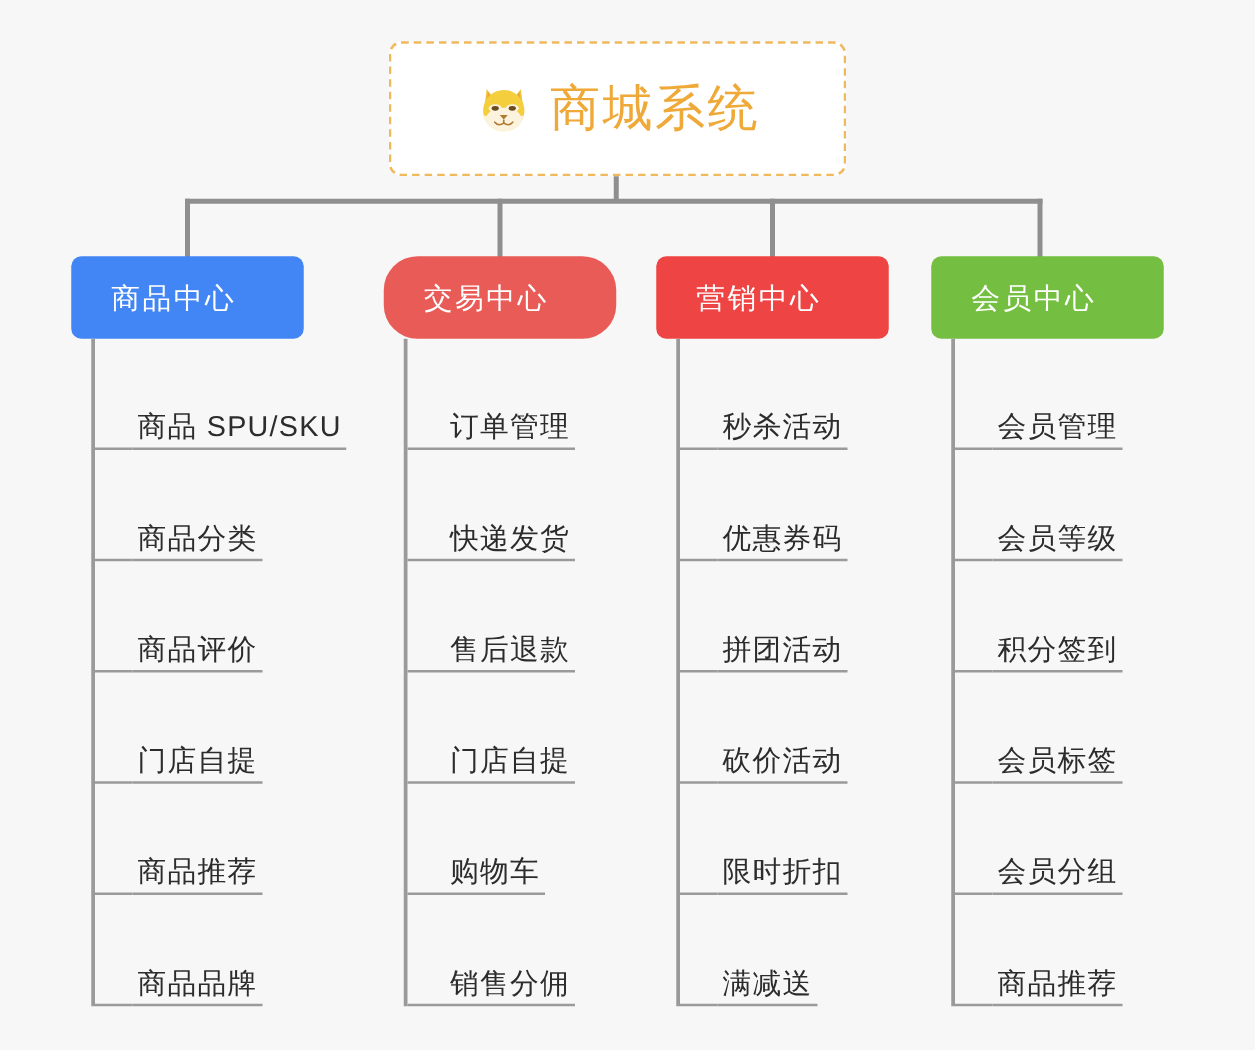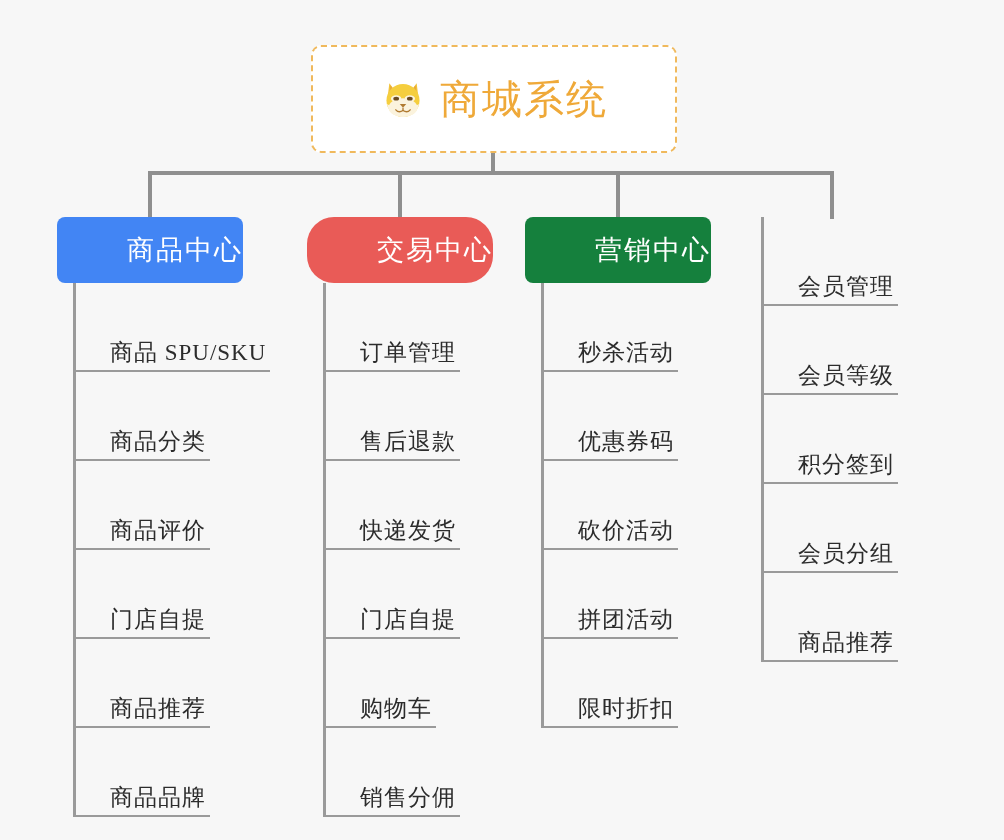--- a/index.html
+++ b/index.html
@@ -12,21 +12,20 @@
     background: #f7f7f7;
     font-family: "Liberation Sans", "DejaVu Sans", sans-serif;
     overflow: hidden;
     position: relative;
   }
 
   #canvas {
     position: relative;
     width: 1004px;
     height: 807px;
-    margin-top: 12px;
   }
 
   
   .root-node {
     position: absolute;
     left: 311px;
     top: 33px;
     width: 366px;
     height: 108px;
     box-sizing: border-box;
@@ -81,43 +80,43 @@
     position: absolute;
     top: 205px;
     width: 186px;
   }
 
   .cat-box {
     height: 66px;
     border-radius: 8px;
     display: flex;
     align-items: center;
-    justify-content: flex-end;
+    justify-content: flex-start;
     color: #ffffff;
-    font-size: 27px;
+    font-size: 23px;
     letter-spacing: 2px;
     box-sizing: border-box;
+    padding-left: 32px;
   }
 
   
   .leaf-list {
     position: relative;
     margin-top: 0;
     padding-top: 0;
     margin-left: 16px;
     border-left: 3px solid #9a9a9a;
   }
   .leaf-item {
     height: 89px;
     position: relative;
     display: flex;
     align-items: flex-end;
     justify-content: flex-start;
     box-sizing: border-box;
-    font-family: Liberation Serif, serif;
   }
   .leaf-label {
     display: inline-block;
     margin-left: 30px;
     padding: 0 4px 5px 4px;
     font-size: 23px;
     line-height: 1.05;
     color: #2c2c2c;
     white-space: nowrap;
     border-bottom: 2px solid #9a9a9a;
@@ -195,72 +194,81 @@
 
   <div class="column" style="left:307px">
     <div class="cat-box" style="background: rgb(233, 91, 87); border-radius: 27px;">
       <span>交易中心</span>
     </div>
     <div class="leaf-list" style="border-left-color: rgb(154, 154, 154);">
       <div class="leaf-item">
           <span class="leaf-label">订单管理</span>
         </div>
       <div class="leaf-item">
+          <span class="leaf-label">快递发货</span>
+        </div>
+      <div class="leaf-item">
           <span class="leaf-label">售后退款</span>
         </div>
       <div class="leaf-item">
-          <span class="leaf-label">快递发货</span>
-        </div>
-      <div class="leaf-item">
           <span class="leaf-label">门店自提</span>
         </div>
       <div class="leaf-item">
           <span class="leaf-label">购物车</span>
         </div>
       <div class="leaf-item">
           <span class="leaf-label">销售分佣</span>
         </div>
     </div>
   </div>
 
   <div class="column" style="left:525px">
-    <div class="cat-box" style="background: #15803d;">
+    <div class="cat-box" style="background: #ef4444;">
       <span>营销中心</span>
     </div>
     <div class="leaf-list" style="border-left-color: rgb(154, 154, 154);">
       <div class="leaf-item">
           <span class="leaf-label">秒杀活动</span>
         </div>
       <div class="leaf-item">
           <span class="leaf-label">优惠券码</span>
         </div>
       <div class="leaf-item">
+          <span class="leaf-label">拼团活动</span>
+        </div>
+      <div class="leaf-item">
           <span class="leaf-label">砍价活动</span>
         </div>
       <div class="leaf-item">
-          <span class="leaf-label">拼团活动</span>
-        </div>
-      <div class="leaf-item">
           <span class="leaf-label">限时折扣</span>
         </div>
+      <div class="leaf-item">
+          <span class="leaf-label">满减送</span>
+        </div>
     </div>
   </div>
 
   <div class="column" style="left:745px">
+    <div class="cat-box" style="background: rgb(116, 191, 65);">
+      <span>会员中心</span>
+    </div>
     <div class="leaf-list" style="border-left-color: rgb(154, 154, 154);">
       <div class="leaf-item">
           <span class="leaf-label">会员管理</span>
         </div>
       <div class="leaf-item">
           <span class="leaf-label">会员等级</span>
         </div>
       <div class="leaf-item">
           <span class="leaf-label">积分签到</span>
         </div>
       <div class="leaf-item">
+          <span class="leaf-label">会员标签</span>
+        </div>
+      <div class="leaf-item">
           <span class="leaf-label">会员分组</span>
         </div>
       <div class="leaf-item">
           <span class="leaf-label">商品推荐</span>
         </div>
     </div>
   </div>
 
 </div>
 

